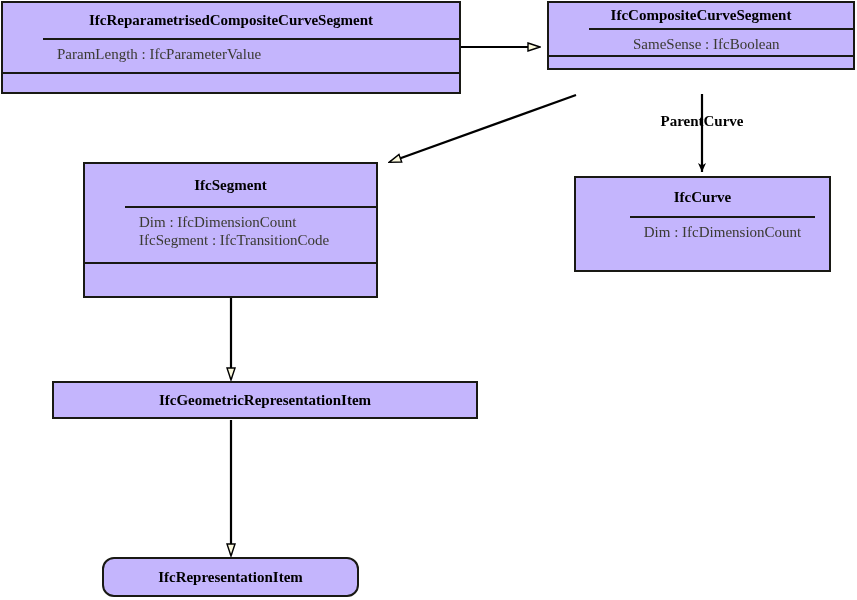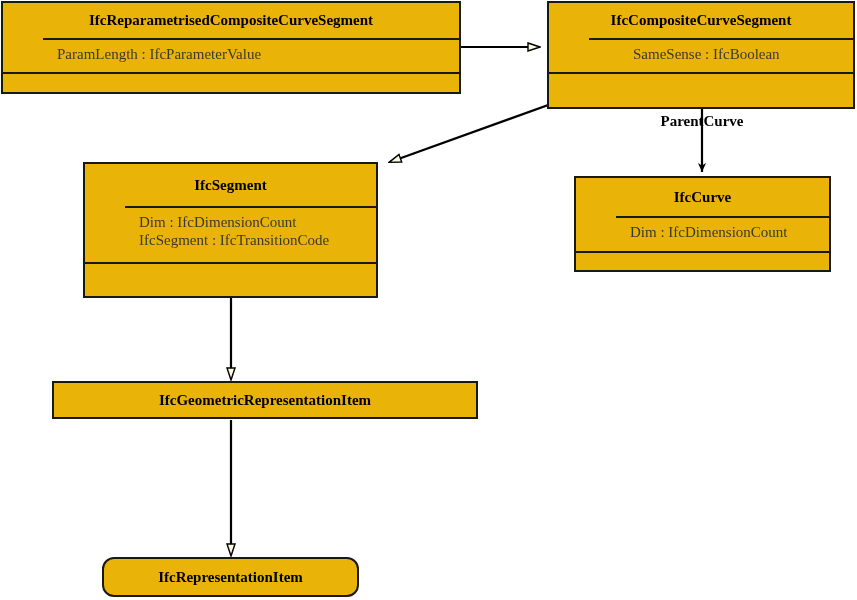--- a/index.html
+++ b/index.html
@@ -20,21 +20,21 @@
     position: absolute;
     left: 0;
     top: 0;
     width: 857px;
     height: 600px;
     pointer-events: none;
   }
   .uml-class {
     position: absolute;
     box-sizing: border-box;
-    background: #eab308;
+    background: #c4b5fd;
     border: 2px solid #191914;
     display: flex;
     flex-direction: column;
     z-index: 2;
   }
   .compartment {
     box-sizing: border-box;
     overflow: hidden;
   }
   .compartment + .compartment {
@@ -102,38 +102,38 @@
   </svg>
 
   <div class="uml-class" style="left: 1px; top: 1px; width: 460px; height: 93px;">
     <div class="compartment class-name" style="height: 35px;">IfcReparametrisedCompositeCurveSegment</div>
     <div class="compartment attr-compartment" style="height: 34px;">
       <div class="attr-line">ParamLength : IfcParameterValue</div>
     </div>
     <div class="compartment empty-compartment" style="flex: 1 1 auto;"></div>
   </div>
 
-  <div class="uml-class" style="left: 547px; top: 1px; width: 308px; height: 108px;">
+  <div class="uml-class" style="left: 547px; top: 1px; width: 308px; height: 69px;">
     <div class="compartment class-name" style="height: 35px;">IfcCompositeCurveSegment</div>
     <div class="compartment attr-compartment" style="height: 34px; padding-left: 44px;">
       <div class="attr-line">SameSense : IfcBoolean</div>
     </div>
     <div class="compartment empty-compartment" style="flex: 1 1 auto;"></div>
   </div>
 
   <div class="uml-class" style="left: 83px; top: 162px; width: 295px; height: 136px;">
     <div class="compartment class-name" style="height: 42px;">IfcSegment</div>
     <div class="compartment attr-compartment" style="height: 56px;">
       <div class="attr-line">Dim : IfcDimensionCount</div>
       <div class="attr-line">IfcSegment : IfcTransitionCode</div>
     </div>
     <div class="compartment empty-compartment" style="flex: 1 1 auto;"></div>
   </div>
 
-  <div class="uml-class" style="left: 574px; top: 176px; width: 257px; height: 96px;">
+  <div class="uml-class" style="left: 574px; top: 176px; width: 257px; height: 96px; align-items: center;">
     <div class="compartment class-name" style="height: 38px;">IfcCurve</div>
     <div class="compartment attr-compartment" style="height: 35px;">
       <div class="attr-line">Dim : IfcDimensionCount</div>
     </div>
     <div class="compartment empty-compartment" style="flex: 1 1 auto;"></div>
   </div>
 
   <div class="uml-class" style="left: 52px; top: 381px; width: 426px; height: 38px;">
     <div class="compartment class-name" style="height: 38px;">IfcGeometricRepresentationItem</div>
   </div>

